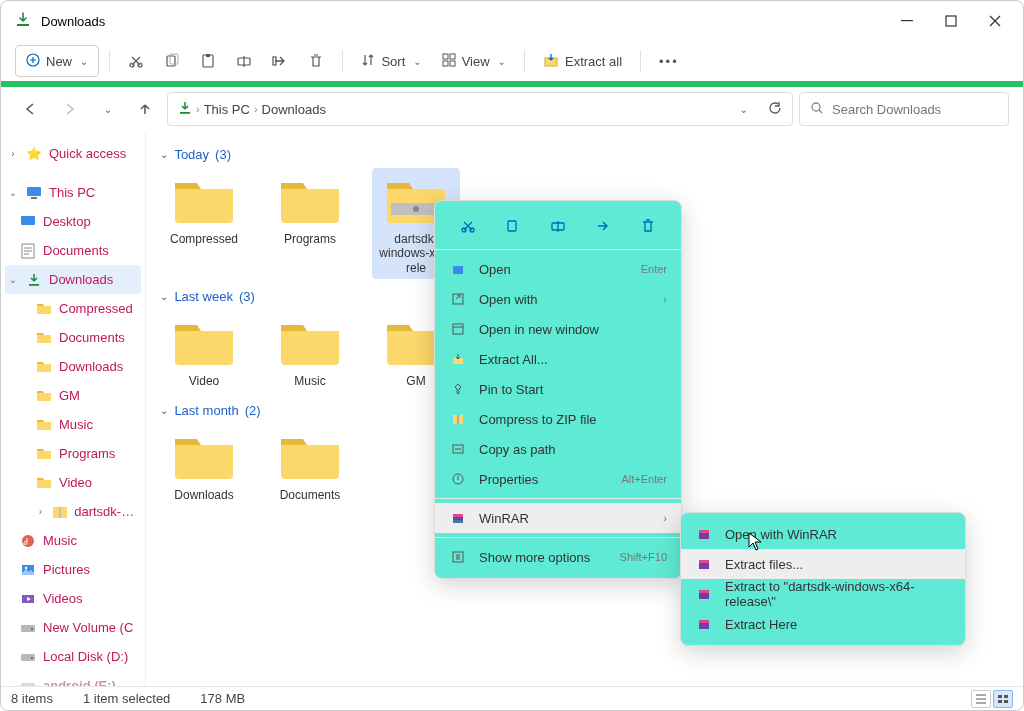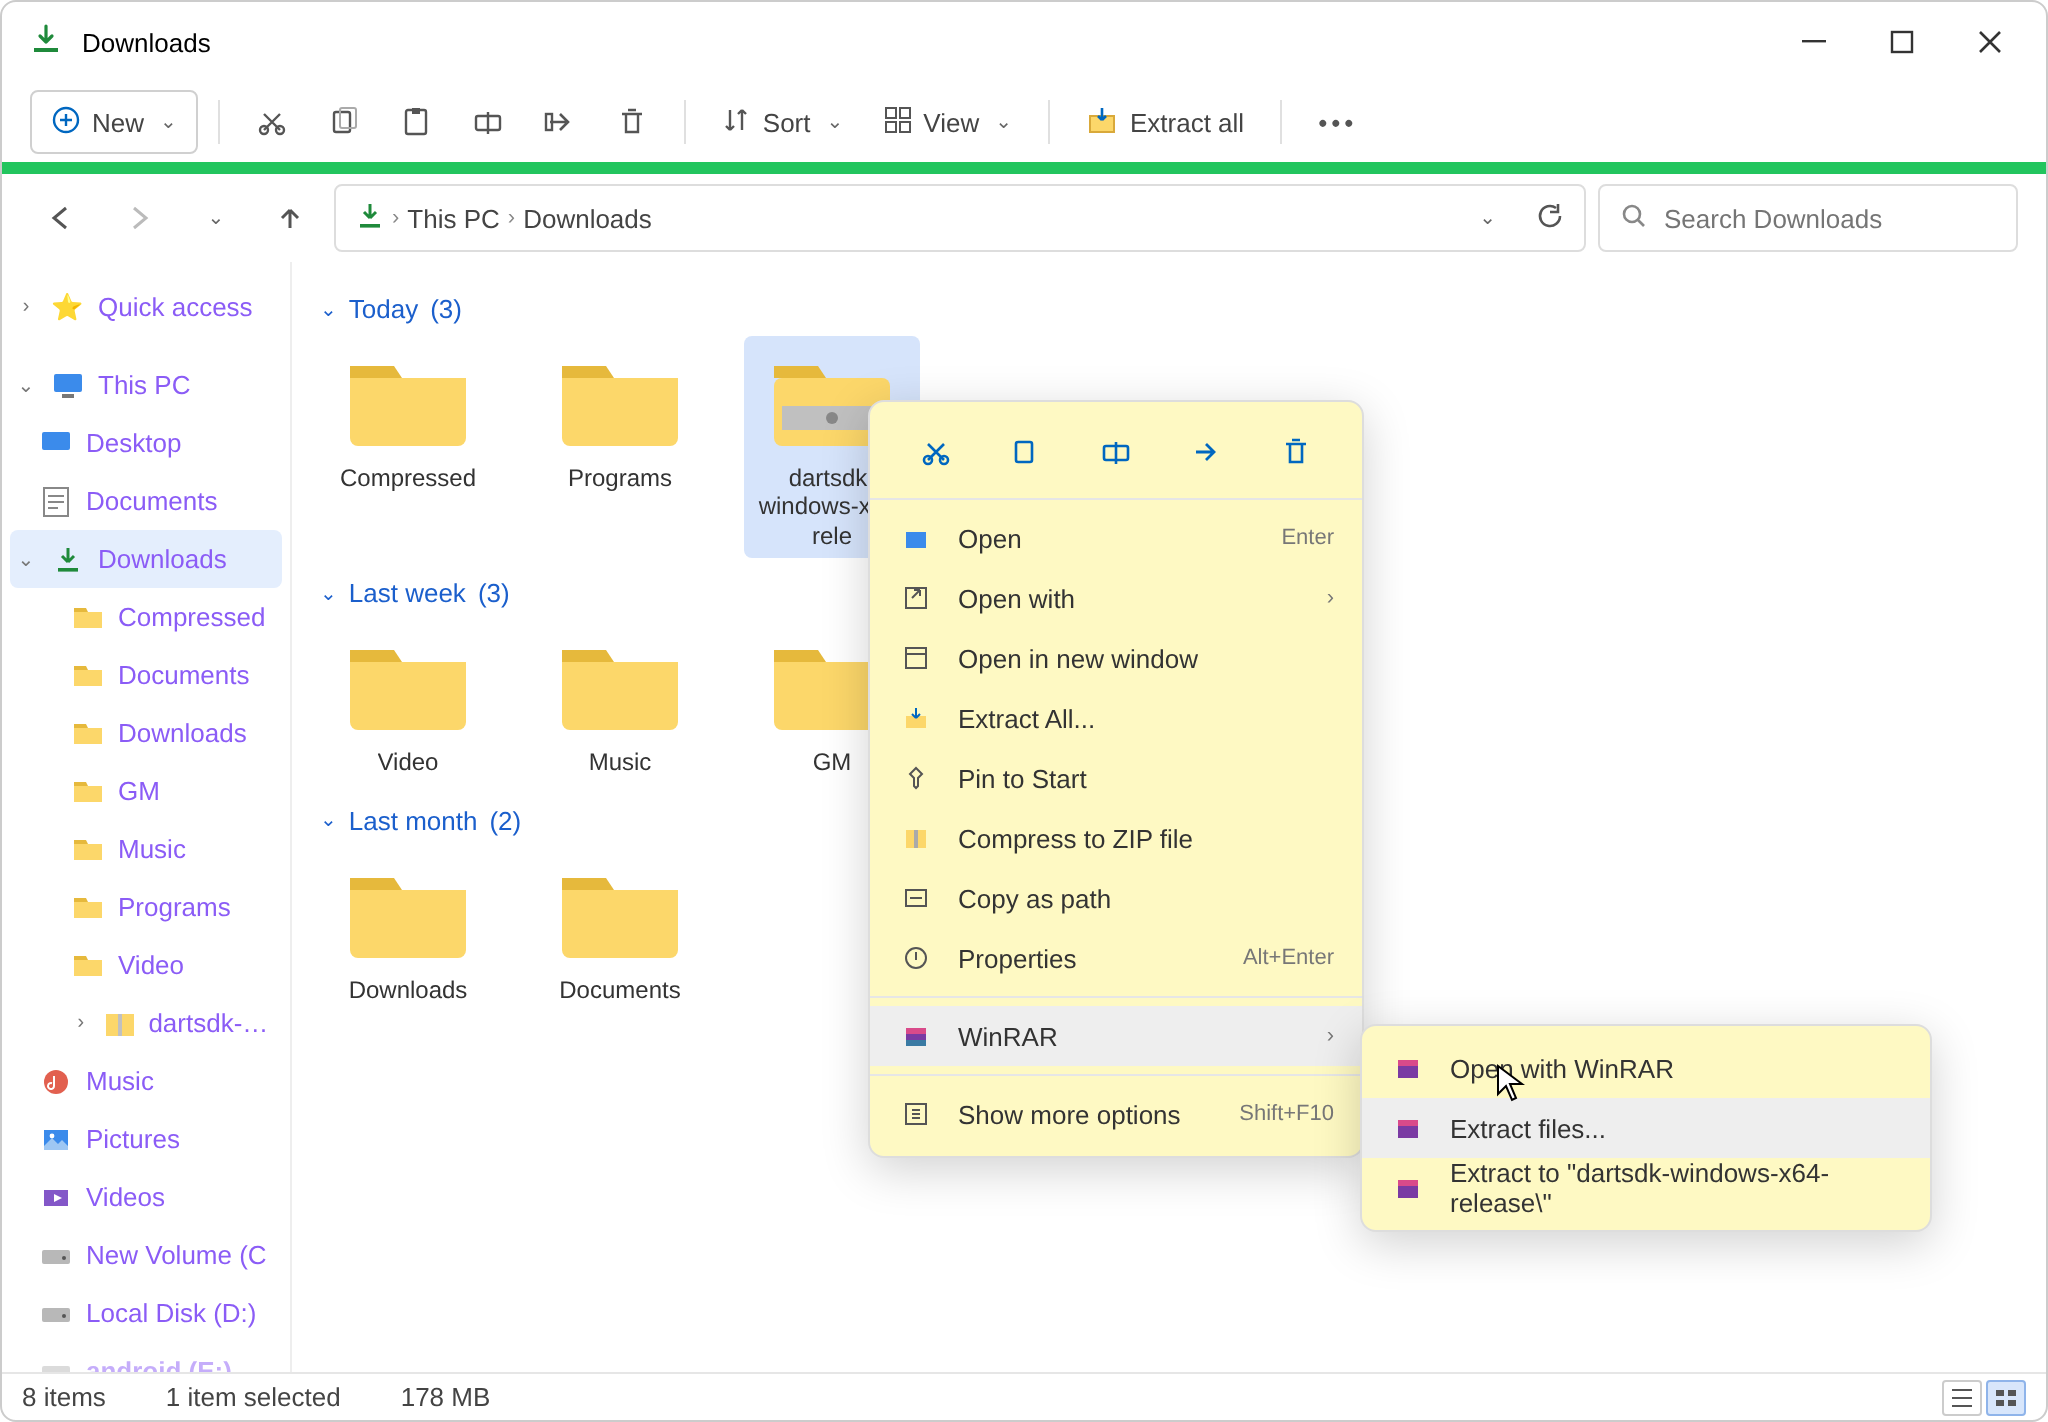--- a/index.html
+++ b/index.html
@@ -26,41 +26,41 @@
 .address-bar .spacer { flex: 1; }
 .search-box { width: 210px; height: 34px; border: 1px solid #ddd; border-radius: 4px; display: flex; align-items: center; padding: 0 10px; gap: 8px; color: #888; }
 .search-box input { border: none; outline: none; flex: 1; font-size: 13px; color: #333; }
 
 .body { flex: 1; display: flex; min-height: 0; }
 .sidebar { width: 145px; border-right: 1px solid #eee; padding: 8px 0; overflow-y: auto; }
 .nav-item { display: flex; align-items: center; height: 29px; padding: 0 4px 0 6px; gap: 6px; white-space: nowrap; overflow: hidden; }
 .nav-item.selected { background: #e4eefd; border-radius: 4px; margin: 0 4px; padding-left: 2px; }
 .nav-chev { width: 12px; font-size: 10px; color: #777; text-align: center; }
 .nav-icon { width: 18px; height: 18px; display: flex; align-items: center; justify-content: center; }
-.nav-label { font-size: 13px; color: #8b5cf6; overflow: hidden; text-overflow: ellipsis; }
+.nav-label { font-size: 13px; color: #be185d; overflow: hidden; text-overflow: ellipsis; }
 .nav-lvl1 { padding-left: 18px; }
 .nav-lvl2 { padding-left: 34px; }
 
 .content { flex: 1; padding: 12px 14px; overflow: auto; position: relative; }
 .group-header { display: flex; align-items: center; gap: 6px; color: #1b5fcc; font-size: 13px; margin: 4px 0 6px 0; cursor: default; }
 .group-header .gchev { font-size: 10px; }
 .group-header .gcount { color: #1b5fcc; }
 .folder-grid { display: flex; flex-wrap: wrap; gap: 18px 18px; margin-bottom: 10px; }
 .fitem { width: 88px; display: flex; flex-direction: column; align-items: center; text-align: center; padding: 4px; border-radius: 4px; }
 .fitem.selected { background: #d6e4fb; }
 .ficon { width: 72px; height: 56px; display: flex; align-items: center; justify-content: center; }
 .flabel { font-size: 12px; color: #333; margin-top: 4px; line-height: 1.2; max-width: 88px; overflow: hidden; }
 
 .statusbar { height: 24px; border-top: 1px solid #e6e6e6; display: flex; align-items: center; padding: 0 10px; font-size: 12px; color: #444; gap: 30px; }
 .statusbar .sp { flex:1; }
 .view-toggle { display:flex; gap:2px; }
 .vt-btn { width:20px; height:18px; border:1px solid #ccc; display:flex; align-items:center; justify-content:center; border-radius:2px; }
 .vt-btn.active { background:#d8e6fb; border-color:#8fb4ea; }
 
-.ctx { position: absolute; background: #fef9c3; border: 1px solid #ddd; border-radius: 8px; box-shadow: 0 6px 24px rgba(0,0,0,.18); padding: 6px 0; }
+.ctx { position: absolute; background: #5eead4; border: 1px solid #ddd; border-radius: 8px; box-shadow: 0 6px 24px rgba(0,0,0,.18); padding: 6px 0; }
 .ctx-main { left: 434px; top: 200px; width: 248px; }
 .ctx-sub { left: 680px; top: 484px; width: 286px; margin-top: 28px; }
 .ctx-row { height: 30px; display: flex; align-items: center; padding: 0 14px; gap: 12px; color: #333; }
 .ctx-row.hover { background: #eee; }
 .ctx-row .ricon { width: 18px; display: flex; align-items: center; justify-content: center; }
 .ctx-row .rlabel { flex: 1; font-size: 13px; }
 .ctx-row .rshort { font-size: 11px; color: #777; }
 .ctx-row .rarrow { font-size: 11px; color: #777; }
 .ctx-iconrow { height: 38px; display: flex; align-items: center; justify-content: space-around; padding: 0 10px; }
 .ctx-iconrow .cib { width: 30px; height: 30px; display:flex; align-items:center; justify-content:center; border-radius:4px; color:#0067c0; }
@@ -679,17 +679,26 @@
     </div>
   <div class="ctx-row">
       <span class="ricon">
         <svg width="14" height="14">
           <rect x="2" y="3" width="10" height="9" fill="#7a3aa3"></rect>
           <rect x="2" y="3" width="10" height="3" fill="#d94a8a"></rect>
         </svg>
       </span>
       <span class="rlabel">Extract to "dartsdk-windows-x64-release\"</span>
     </div>
+  <div class="ctx-row">
+      <span class="ricon">
+        <svg width="14" height="14">
+          <rect x="2" y="3" width="10" height="9" fill="#7a3aa3"></rect>
+          <rect x="2" y="3" width="10" height="3" fill="#d94a8a"></rect>
+        </svg>
+      </span>
+      <span class="rlabel">Extract Here</span>
+    </div>
 </div>
 
 <svg class="cursor" width="16" height="20">
     <path d="M1 1l0 14 4-4 3 7 2-1-3-7h6z" fill="#fff" stroke="#000" stroke-width="1"></path>
   </svg>
 
 </body></html>

